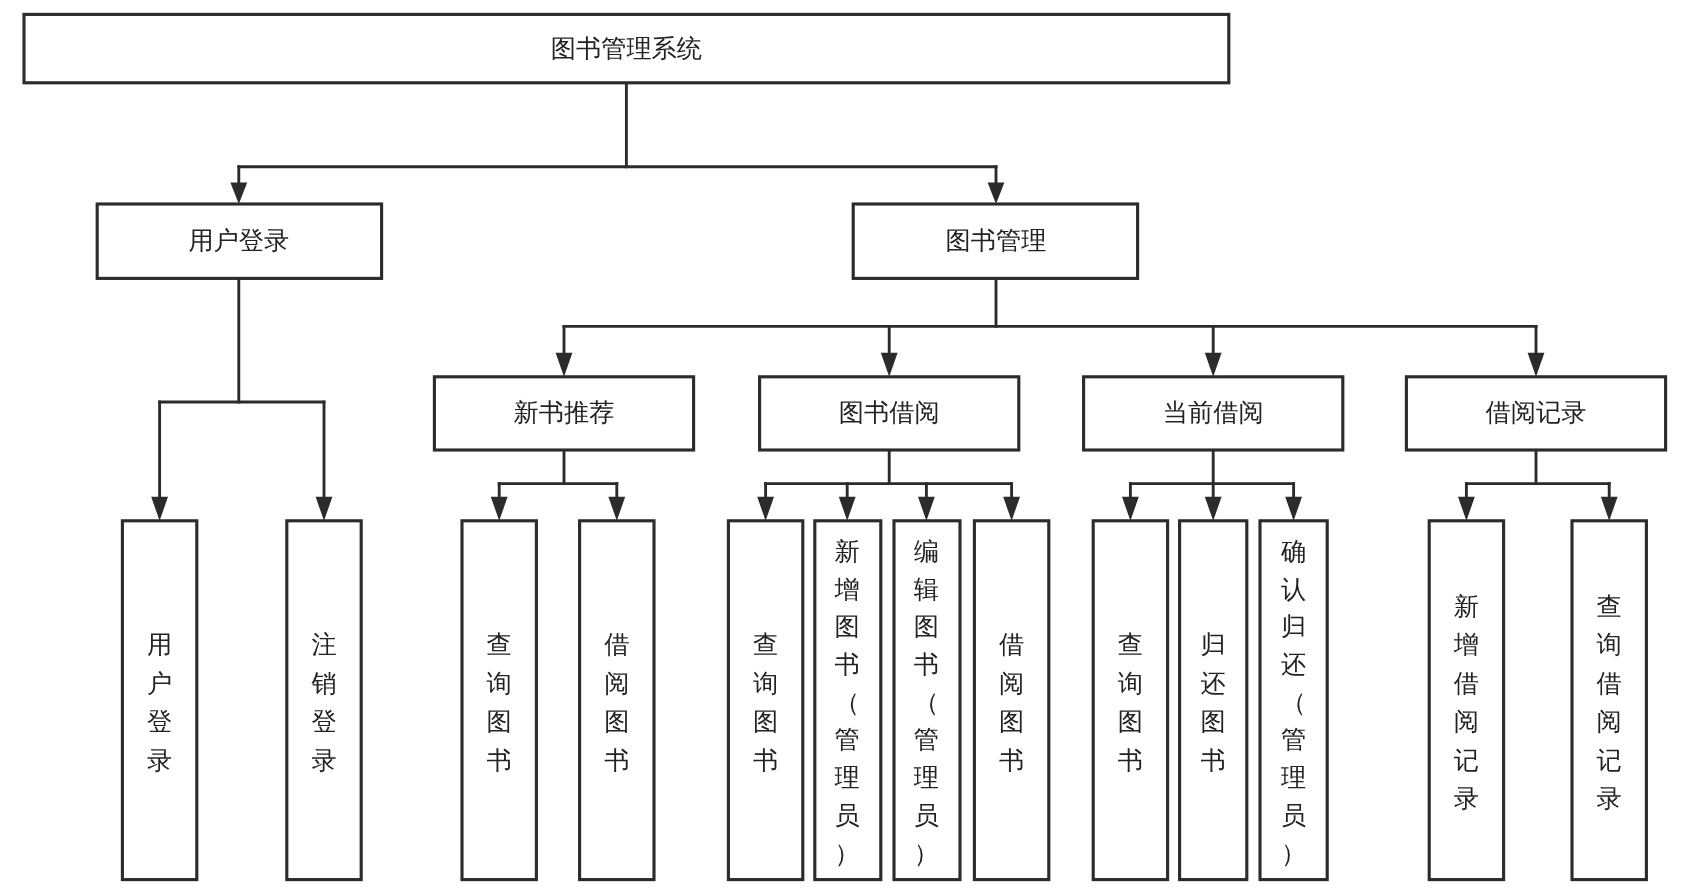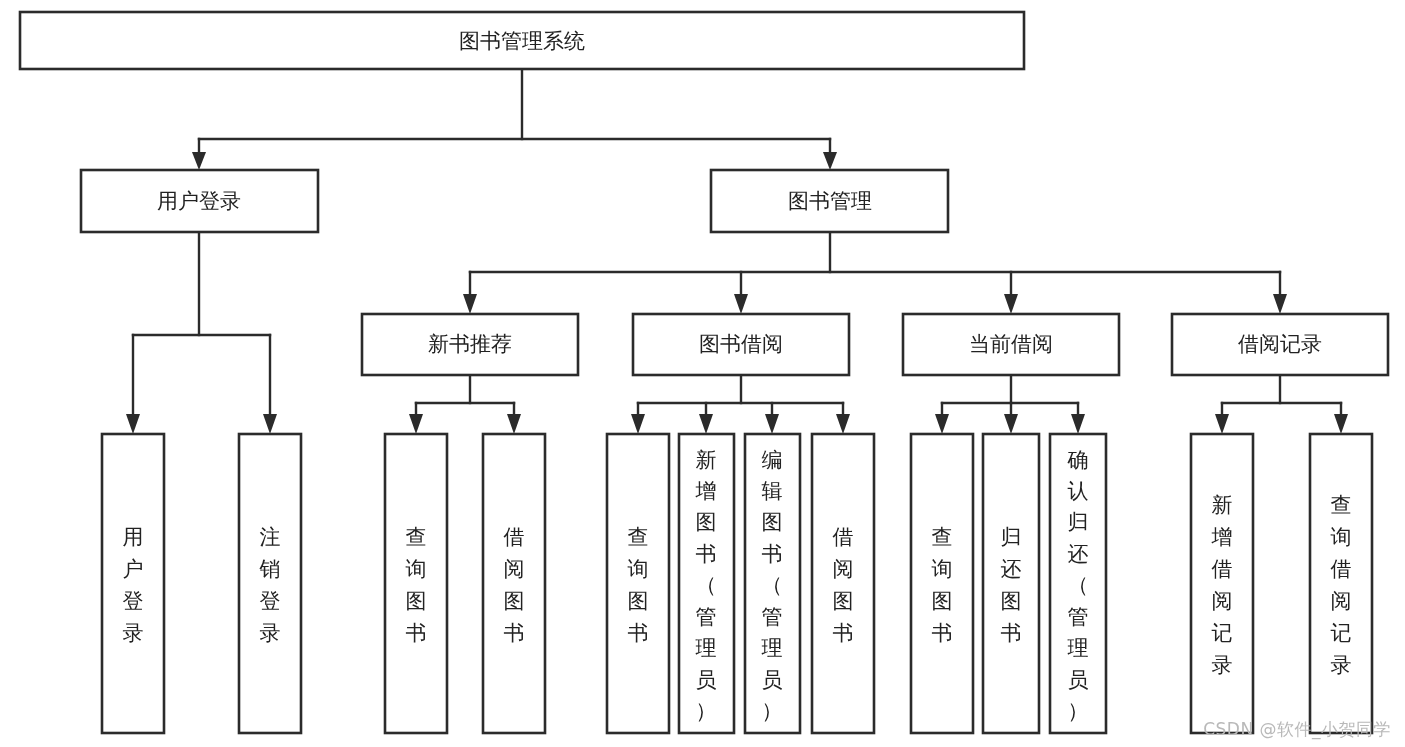--- a/index.html
+++ b/index.html
@@ -241,14 +241,13 @@
       <text class="node-label-v vtext" x="1222" y="0"><tspan x="1222" y="512.46">新</tspan><tspan x="1222" y="544.46">增</tspan><tspan x="1222" y="576.46">借</tspan><tspan x="1222" y="608.46">阅</tspan><tspan x="1222" y="640.46">记</tspan><tspan x="1222" y="672.46">录</tspan></text>
     </g>
 
     <g>
       <rect class="box-rect" x="1310" y="434" width="62" height="299"></rect>
       <text class="node-label-v vtext" x="1341" y="0"><tspan x="1341" y="512.46">查</tspan><tspan x="1341" y="544.46">询</tspan><tspan x="1341" y="576.46">借</tspan><tspan x="1341" y="608.46">阅</tspan><tspan x="1341" y="640.46">记</tspan><tspan x="1341" y="672.46">录</tspan></text>
     </g>
 
   </svg>
 
-  <div class="watermark">CSDN @软件_小贺同学</div>
 </div>
 
 </body></html>

